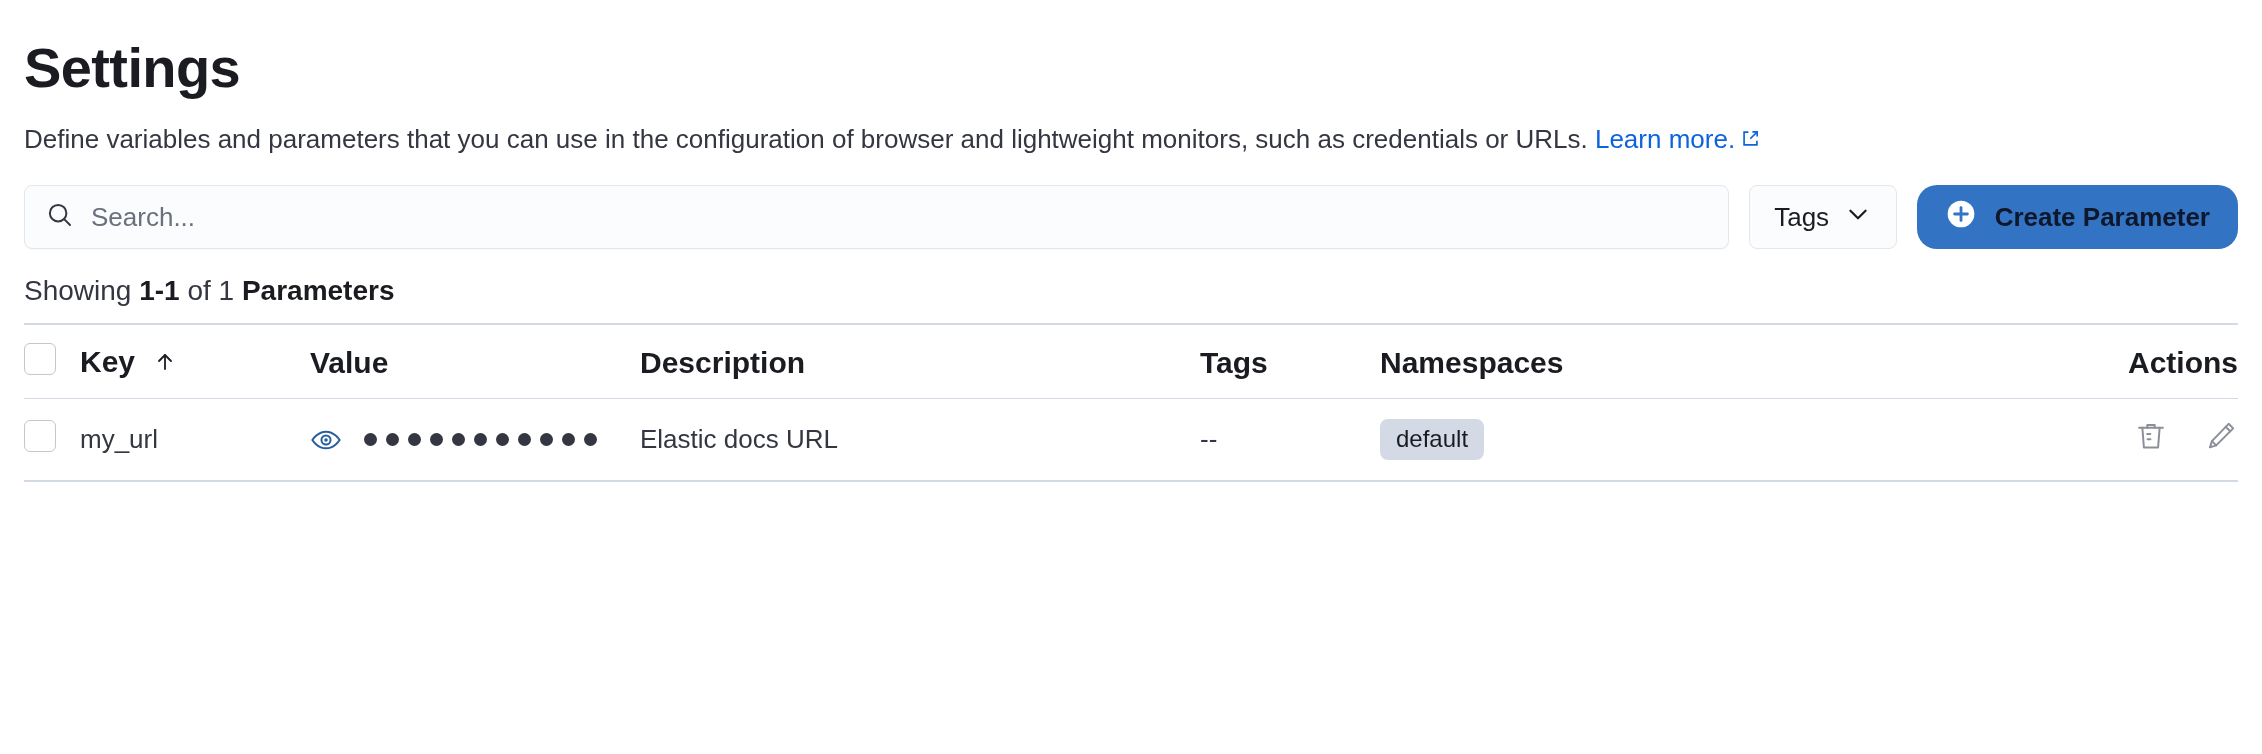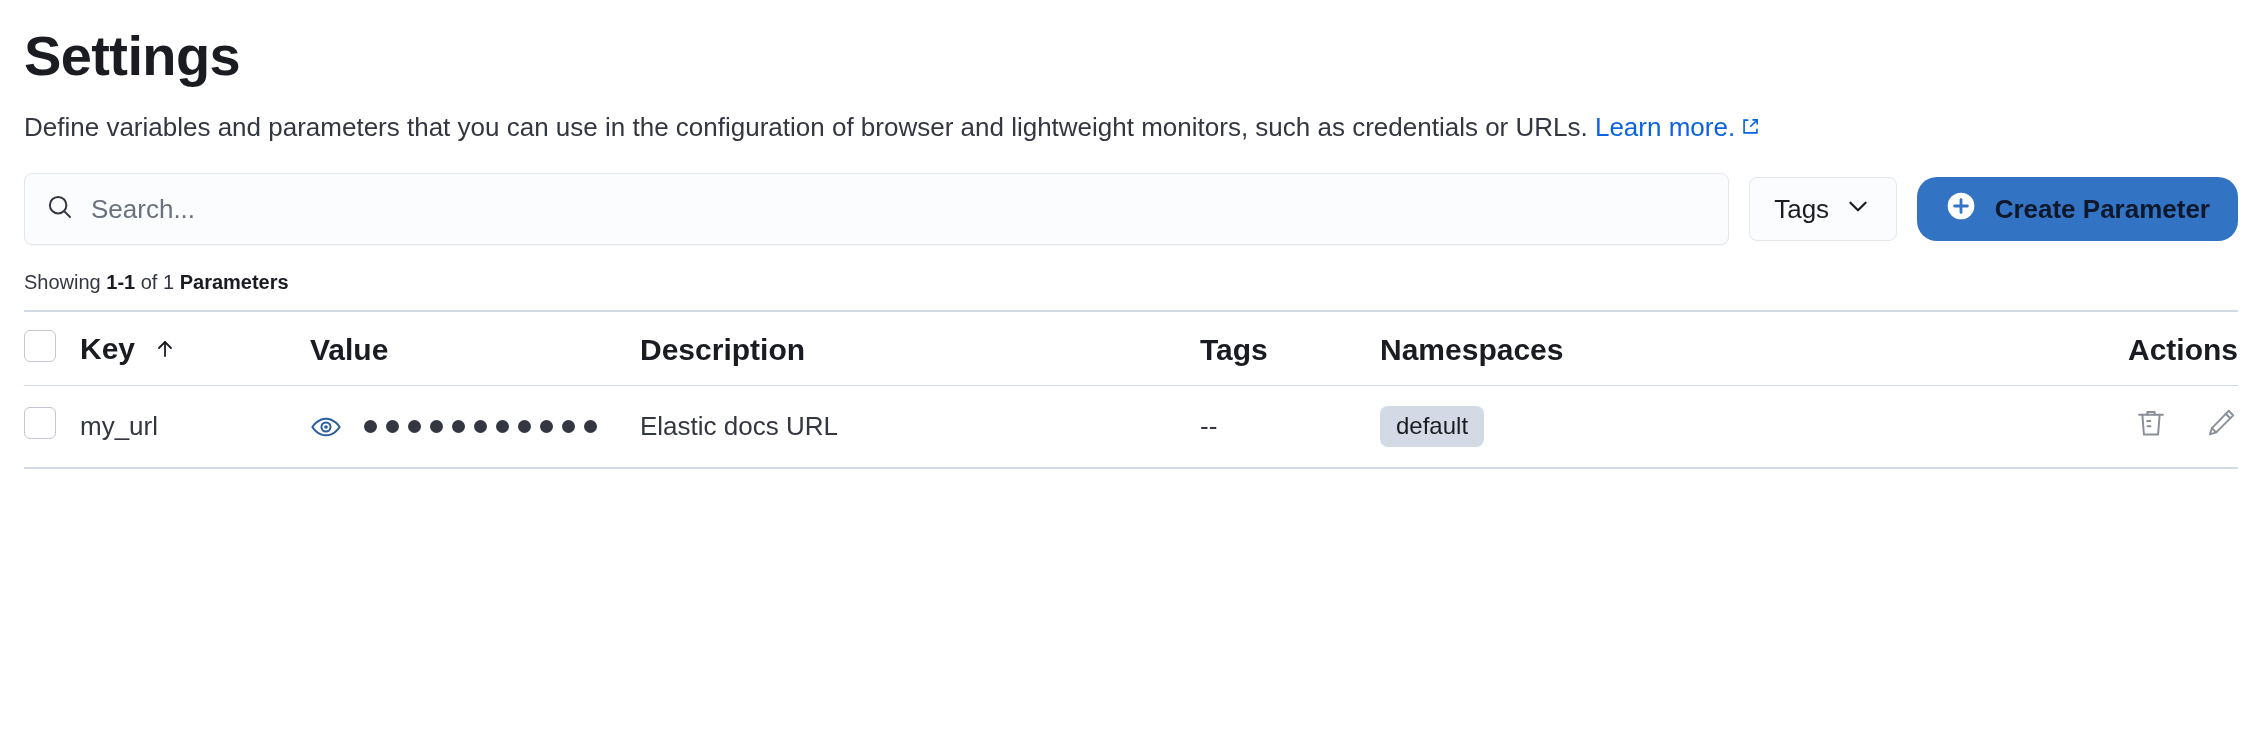--- a/index.html
+++ b/index.html
@@ -16,21 +16,21 @@
     overflow: hidden;
   }
 
   
   .page-title {
     font-size: 56px;
     font-weight: 700;
     color: #1a1c21;
     letter-spacing: -0.6px;
     line-height: 1;
-    padding-top: 28px;
+    padding-top: 40px;
     padding-left: 24px;
   }
 
   
   .tabs {
     margin-top: 42px;
     margin-left: 24px;
     margin-right: 24px;
     display: flex;
     align-items: flex-end;
@@ -82,21 +82,21 @@
 
   
   .toolbar {
     display: flex;
     align-items: center;
     gap: 20px;
     margin: 28px 24px 0 24px;
   }
   .search-box {
     flex: 1 1 auto;
-    height: 72px;
+    height: 64px;
     background: #fbfcfd;
     border: 1px solid #e3e6ec;
     border-radius: 8px;
     display: flex;
     align-items: center;
     padding: 0 20px;
     gap: 16px;
     box-shadow: 0 1px 0 rgba(0,0,0,0.02);
     cursor: text;
   }
@@ -132,21 +132,21 @@
     font-size: 26px;
     font-weight: 700;
     color: #0f172a;
     cursor: pointer;
     font-family: "Liberation Sans", sans-serif;
   }
 
   
   .showing {
     margin: 26px 24px 0 24px;
-    font-size: 20px;
+    font-size: 28px;
     color: #343741;
   }
   .showing b { font-weight: 700; color: #1a1c21; }
 
   
   .table {
     margin: 16px 24px 0 24px;
     width: calc(100% - 48px);
     border-collapse: collapse;
   }

